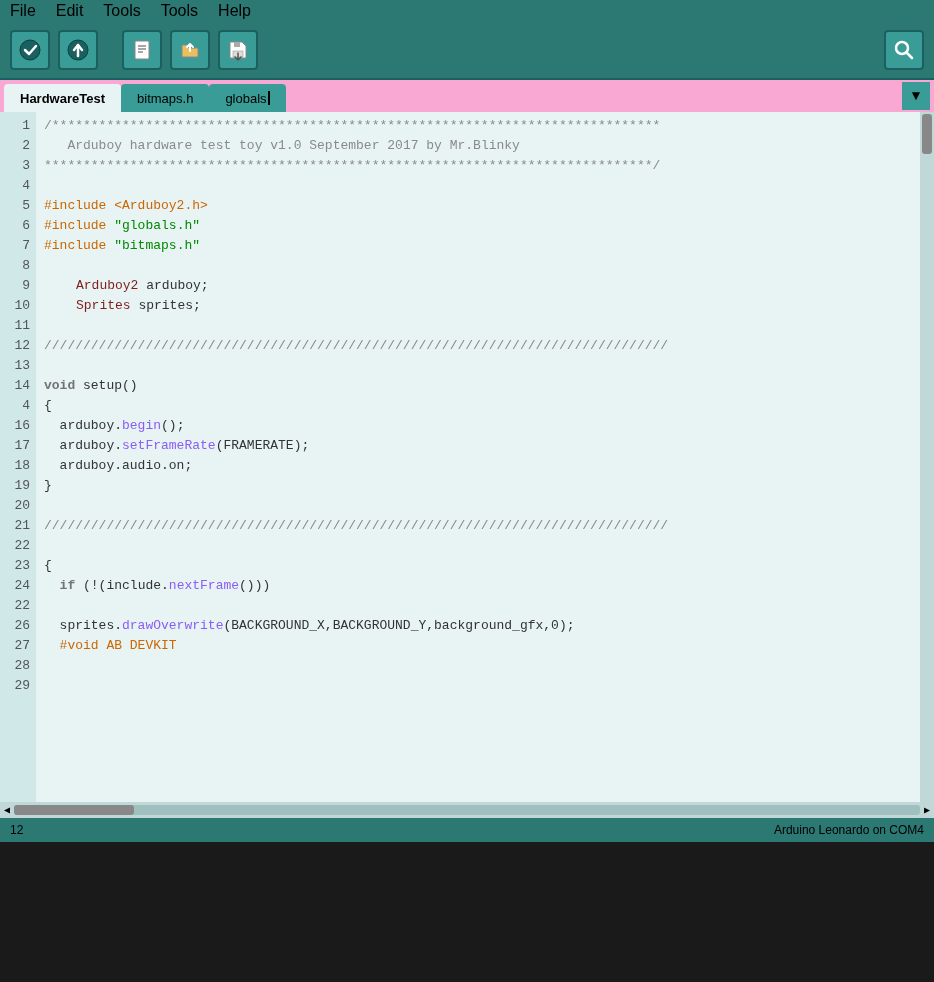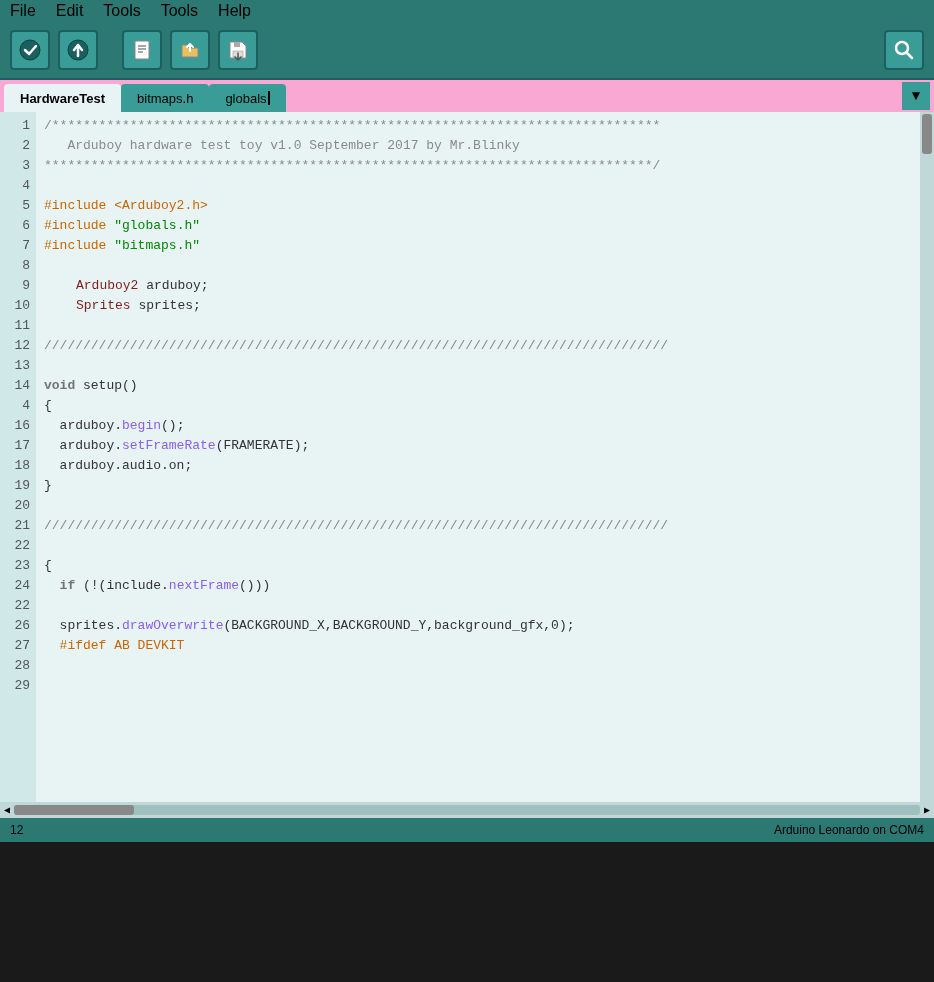--- a/index.html
+++ b/index.html
@@ -378,21 +378,21 @@
 
     <div class="code-line"><span class="c-normal">{</span></div>
 
     <div class="code-line"><span class="c-normal">  </span><span class="c-keyword">if</span><span class="c-normal"> (!(include.</span><span class="c-function">nextFrame</span><span class="c-normal">()))</span></div>
 
 
     <div class="code-line"> </div>
 
     <div class="code-line"><span class="c-normal">  sprites.</span><span class="c-function">drawOverwrite</span><span class="c-normal">(BACKGROUND_X,BACKGROUND_Y,background_gfx,0);</span></div>
 
-    <div class="code-line"><span class="c-preprocessor">  #ifdef AB DEVKIT</span></div>
+    <div class="code-line"><span class="c-preprocessor">  #void AB DEVKIT</span></div>
   </div>
 
   <div id="vscrollbar">
     <div id="vscrollbar-thumb"></div>
   </div>
 </div>
 
 <div id="hscrollbar-area">
   <div id="hscrollbar-left">◀</div>
   <div id="hscrollbar-track">

